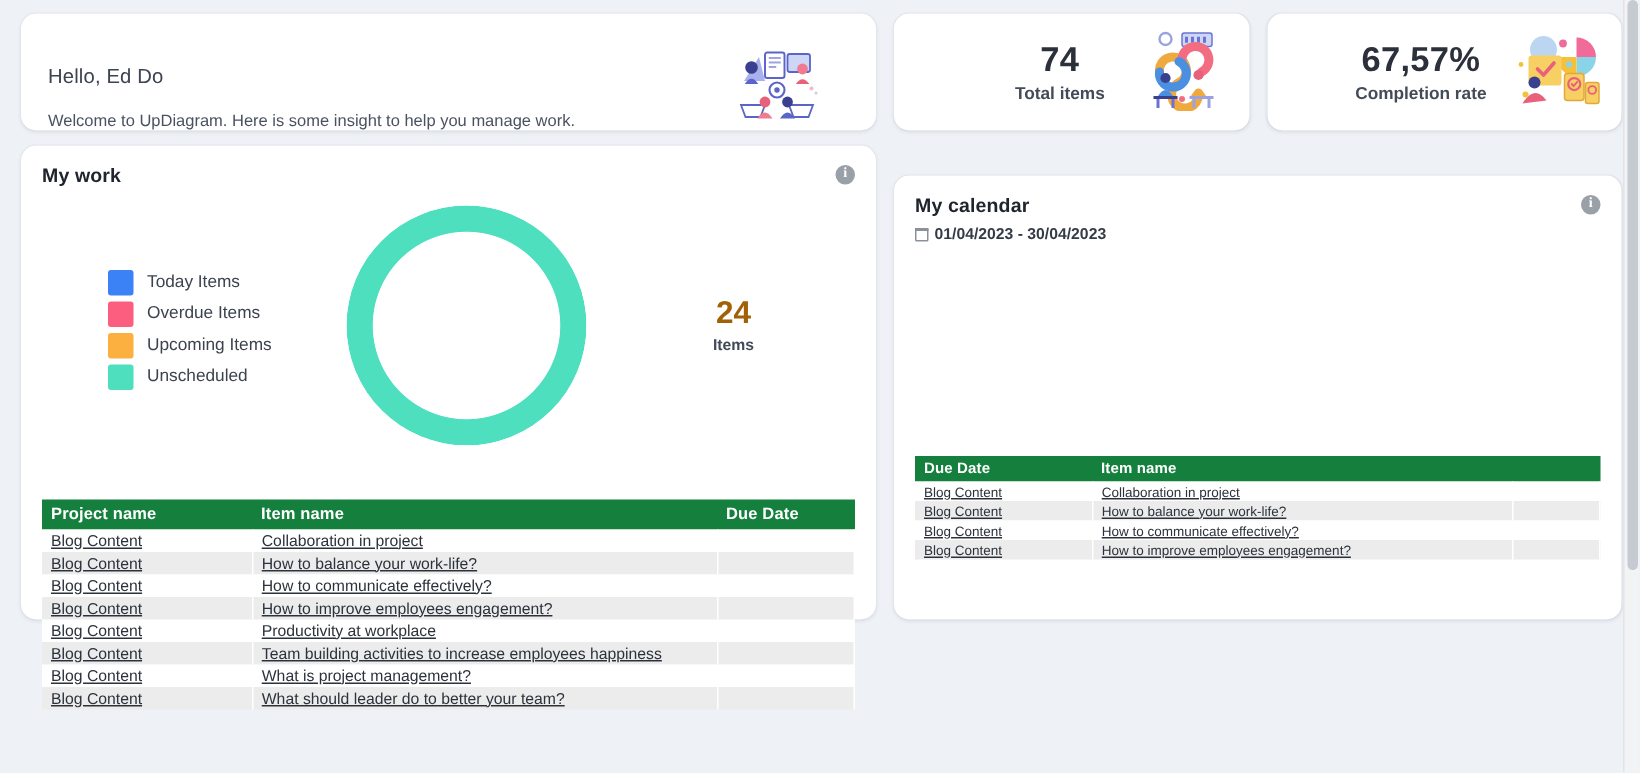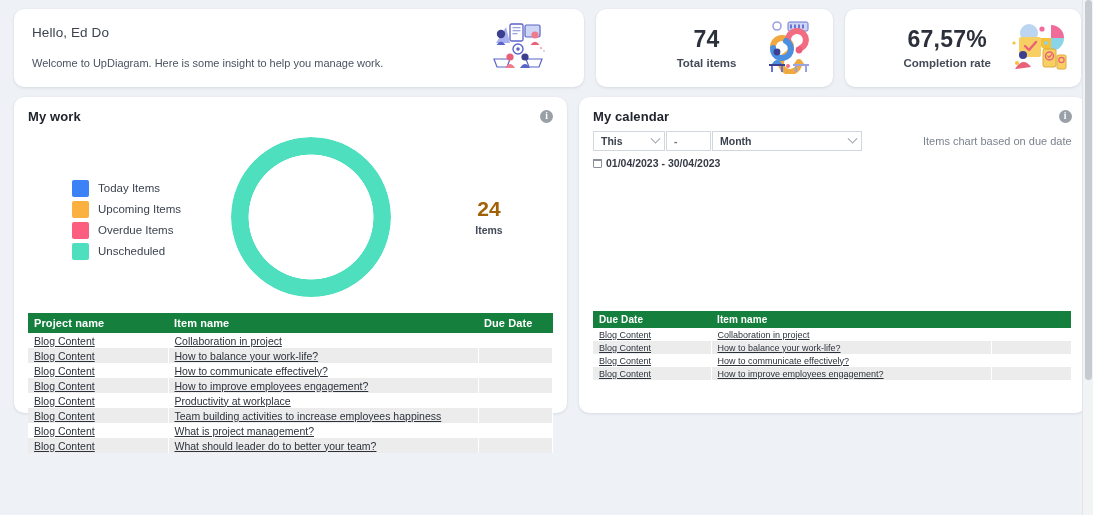--- a/index.html
+++ b/index.html
@@ -33,21 +33,21 @@
     display: flex;
     gap: 12px;
     height: 78px;
   }
 
   .greet-card {
     width: 570px;
     padding: 14px 16px 0 18px;
     display: flex;
     justify-content: space-between;
-    align-items: flex-start;
+    align-items: flex-end;
     position: relative;
   }
   .greet-text { padding-top: 2px; }
   .greet-hello {
     font-size: 13.5px;
     color: #3d4450;
     letter-spacing: .1px;
   }
   .greet-sub {
     font-size: 11px;
@@ -85,21 +85,21 @@
     gap: 12px;
     margin-top: 10px;
     height: 316px;
   }
 
   .panel {
     position: relative;
     padding: 12px 14px 0 14px;
   }
   .panel-left  { width: 570px; }
-  .panel-right { flex: 1; }
+  .panel-right { flex: 1; margin-top: 20px; }
 
   .panel-title {
     font-size: 13px;
     font-weight: bold;
     color: #20242c;
     letter-spacing: .1px;
   }
 
   .info-icon {
     position: absolute;
@@ -246,21 +246,21 @@
     border-right: 1px solid #ffffff;
   }
   .table tbody tr:nth-child(even) { background: #ececec; }
   .table tbody tr:nth-child(odd)  { background: #ffffff; }
   .cell-link {
     text-decoration: underline;
     color: #2c323c;
     cursor: pointer;
   }
 
-  .table-left  { margin-top: 4px; }
+  .table-left  { margin-top: 24px; }
   .table-right { margin-top: 12px; }
 
   .tbl-left-c1 { width: 140px; }
   .tbl-left-c2 { width: 310px; }
   .tbl-left-c3 { width: auto; }
 
   .tbl-right-c1 { width: 118px; }
   .tbl-right-c2 { width: 280px; }
   .tbl-right-c3 { width: auto; }
 
@@ -393,26 +393,26 @@
       <div class="info-icon">i</div>
 
       <div class="chart-area">
 
         <div class="legend">
           <div class="legend-row">
             <span class="legend-swatch" style="background:#3b82f6"></span>
             <span class="legend-label">Today Items</span>
           </div>
           <div class="legend-row">
+            <span class="legend-swatch" style="background:#fb5e7e"></span>
+            <span class="legend-label">Overdue Items</span>
+          </div>
+          <div class="legend-row">
             <span class="legend-swatch" style="background:#fbb040"></span>
             <span class="legend-label">Upcoming Items</span>
-          </div>
-          <div class="legend-row">
-            <span class="legend-swatch" style="background:#fb5e7e"></span>
-            <span class="legend-label">Overdue Items</span>
           </div>
           <div class="legend-row">
             <span class="legend-swatch" style="background:#4ddfbe"></span>
             <span class="legend-label">Unscheduled</span>
           </div>
         </div>
 
         <div class="donut-wrap">
           <div class="donut" id="donut" style="background: conic-gradient(rgb(59, 130, 246) 0deg, rgb(59, 130, 246) 0deg, rgb(251, 94, 126) 0deg, rgb(251, 94, 126) 0deg, rgb(251, 176, 64) 0deg, rgb(251, 176, 64) 0deg, rgb(77, 223, 190) 0deg, rgb(77, 223, 190) 360deg); mask-image: radial-gradient(circle, transparent 55%, rgb(0, 0, 0) 55.5%);"></div>
         </div>
@@ -478,34 +478,20 @@
               <td></td>
             </tr>
           </tbody>
       </table>
     </div>
 
     <div class="card panel panel-right">
       <div class="panel-title">My calendar</div>
       <div class="info-icon">i</div>
 
-      <div class="cal-controls">
-        <div class="select-box sb-this">
-          <span>This</span>
-          <span class="chev"></span>
-        </div>
-        <div class="select-box sb-dash">
-          <span>-</span>
-        </div>
-        <div class="select-box sb-month">
-          <span>Month</span>
-          <span class="chev"></span>
-        </div>
-        <div class="cal-note">Items chart based on due date</div>
-      </div>
 
       <div class="cal-range">
         <span class="cal-ic"></span>
         <span>01/04/2023 - 30/04/2023</span>
       </div>
 
       <div class="right-spacer"></div>
 
       <table class="table table-right">
         <colgroup>

